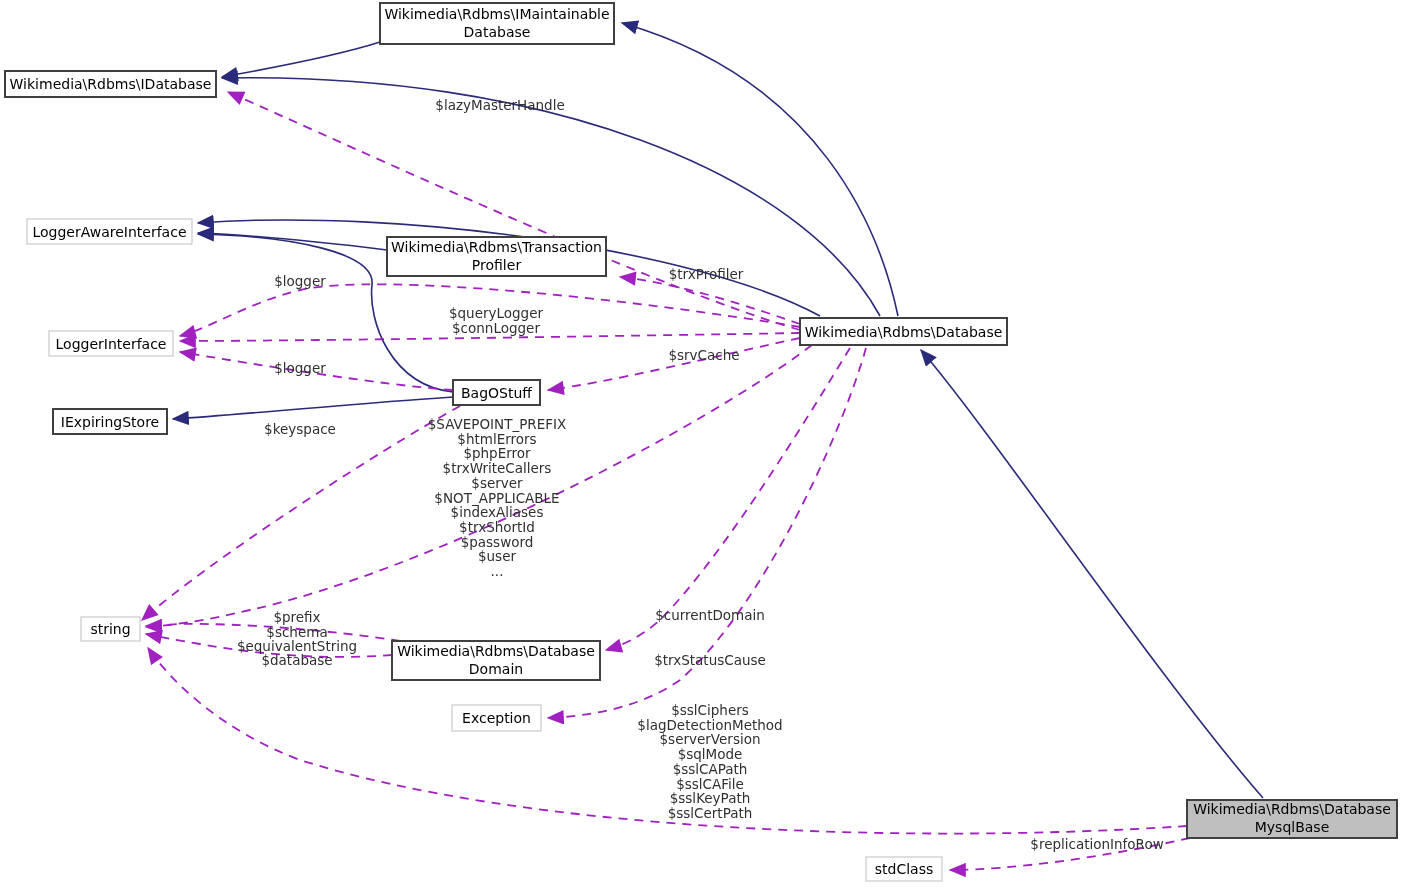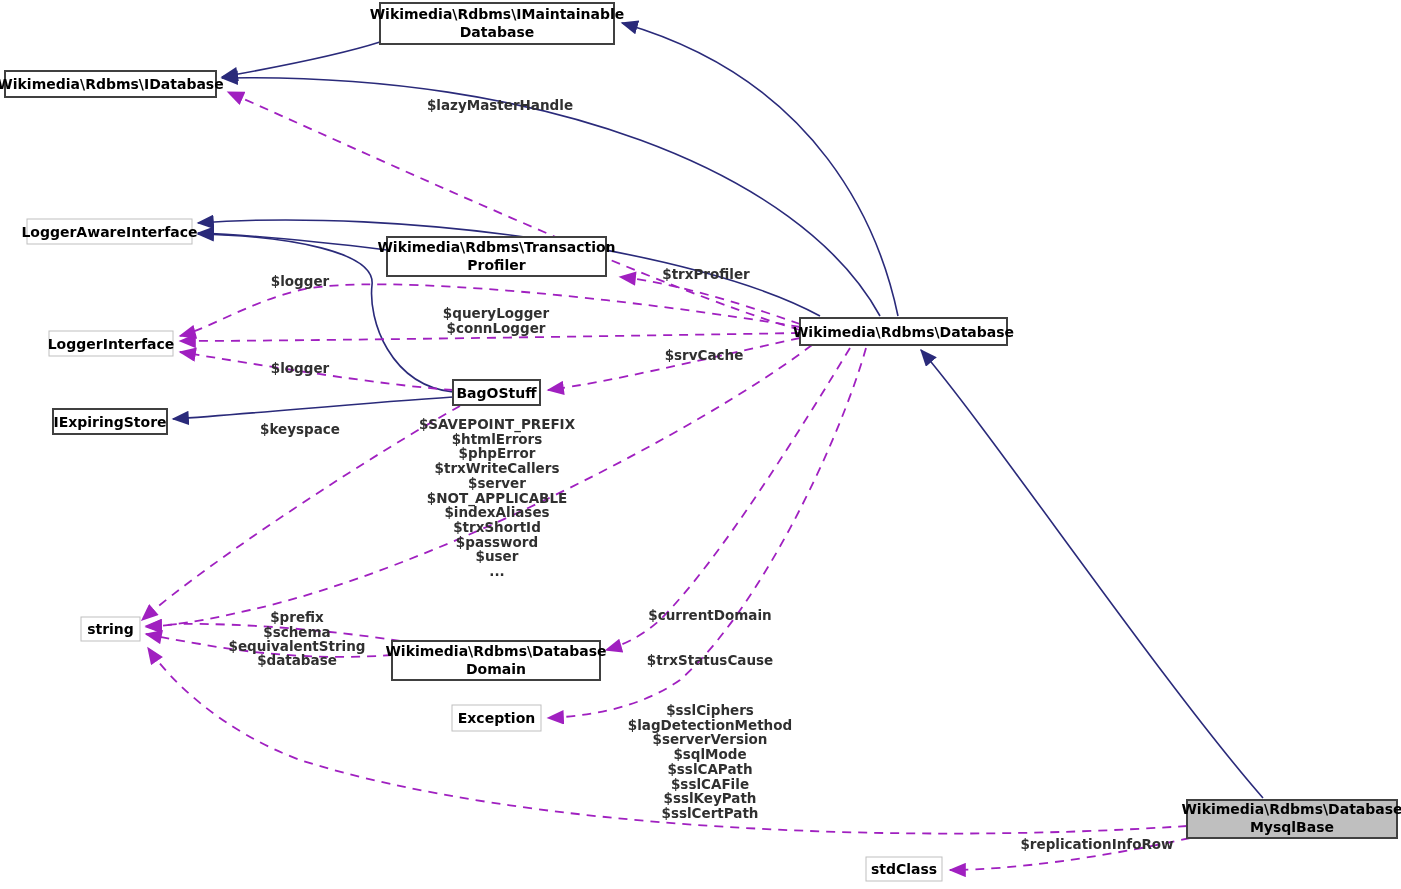--- a/index.html
+++ b/index.html
@@ -7,21 +7,20 @@
     padding: 0;
     background: #ffffff;
   }
   #canvas {
     position: relative;
     width: 1401px;
     height: 889px;
     background: #ffffff;
     font-family: "DejaVu Sans", sans-serif;
     overflow: hidden;
-    font-weight: bold;
   }
   svg.diagram {
     position: absolute;
     top: 0;
     left: 0;
     width: 1401px;
     height: 889px;
   }
   .node-rect {
     stroke-width: 1;

